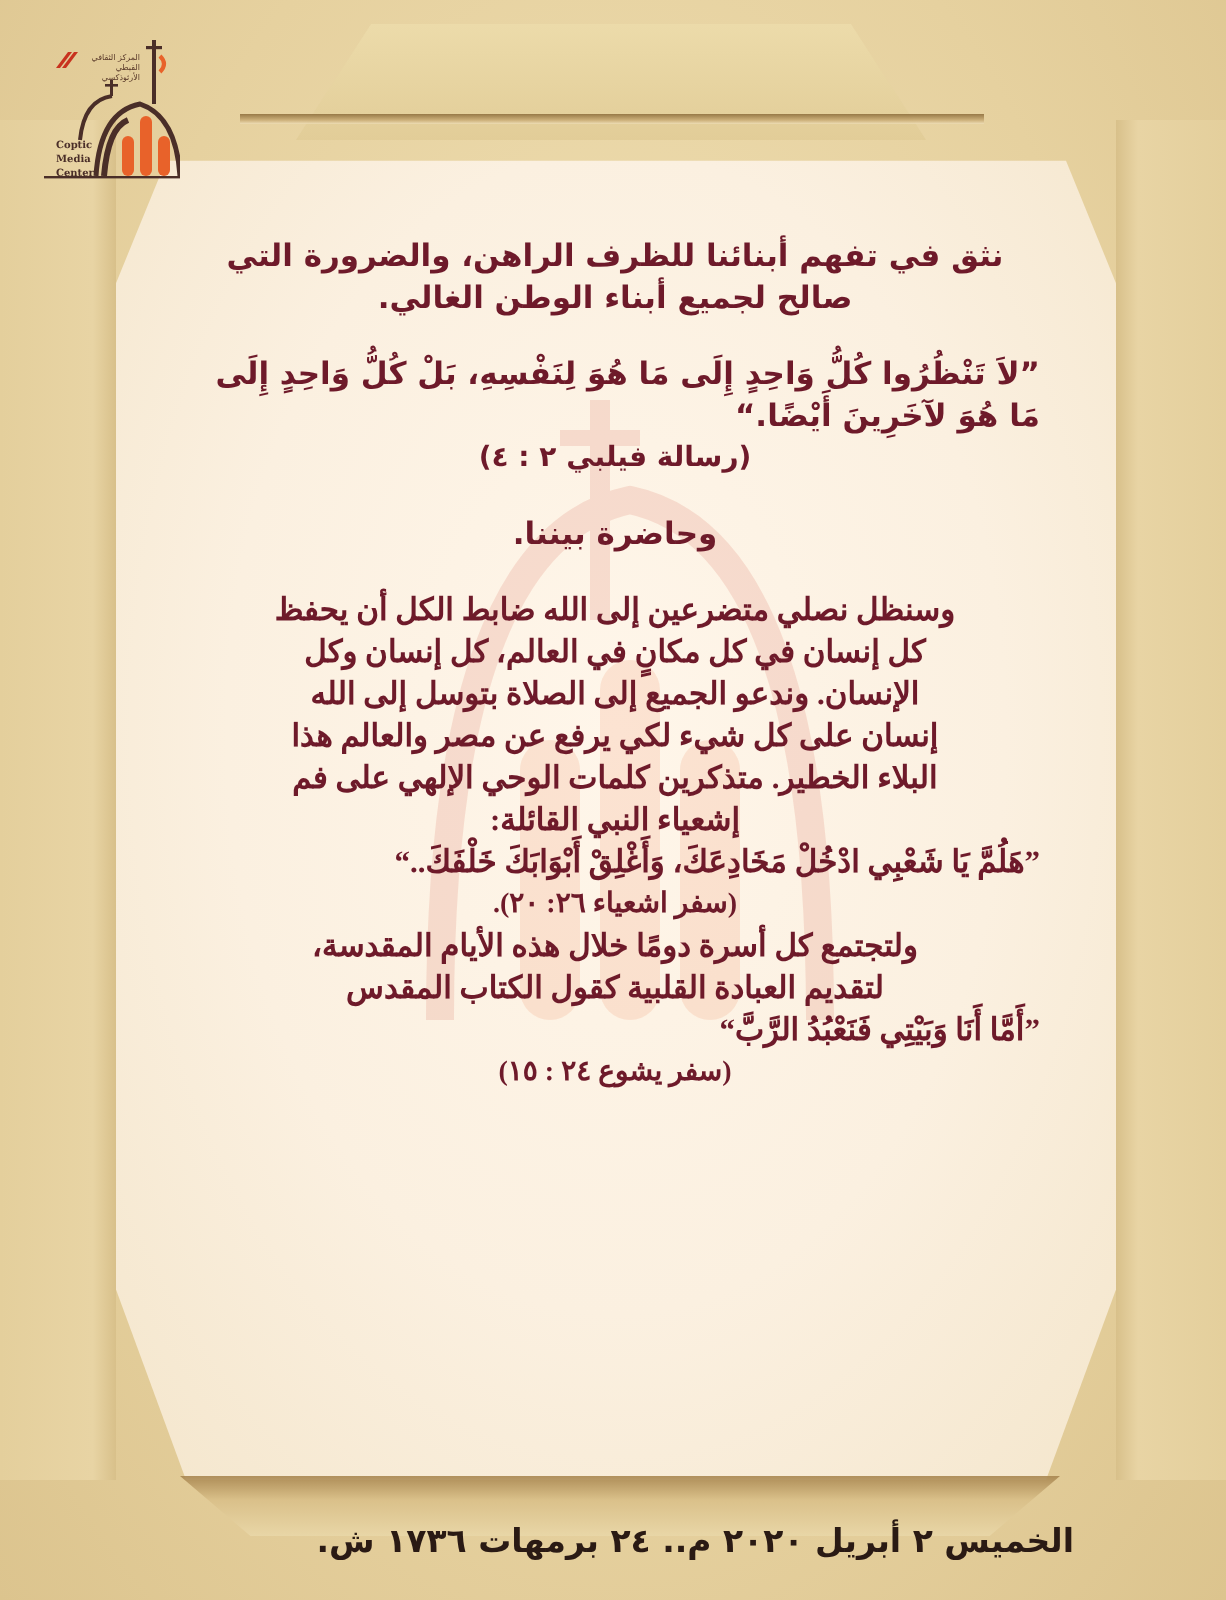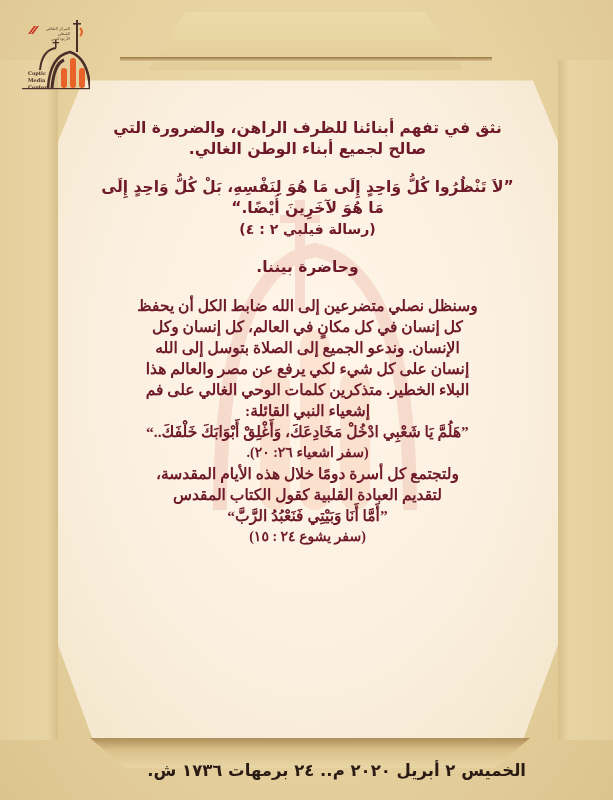--- a/index.html
+++ b/index.html
@@ -74,24 +74,24 @@
       direction: rtl; text-align: center;
       color: #6e1a2a;
       font-family: "DejaVu Sans", sans-serif;
       font-weight: bold;
       font-size: 15.5px;
       line-height: 21px;
     }
     .para { margin-bottom: 17px; }
     .para.tight { margin-bottom: 0; font-family: Liberation Serif, serif; }
     .line { display: block; white-space: nowrap; }
-    .quote { font-weight: bold; }
+    .quote { font-weight: bold; text-align: right; }
     .ref { font-size: 14px; }
     .footer {
-      position: absolute; left: 96px; top: 756px; width: 430px;
+      position: absolute; left: 107px; top: 756px; width: 430px;
       direction: rtl; text-align: right;
       color: #2a1a14;
       font-family: "DejaVu Sans", sans-serif;
       font-weight: bold;
       font-size: 16.5px;
       line-height: 30px;
     }
   </style>
 </head>
 <body>
@@ -158,21 +158,21 @@
     <span class="line ref">(رسالة فيلبي ٢ : ٤)</span>
   </div>
   <div class="para">
     <span class="line">وحاضرة بيننا.</span>
   </div>
   <div class="para tight">
     <span class="line">وسنظل نصلي متضرعين إلى الله ضابط الكل أن يحفظ</span>
     <span class="line">كل إنسان في كل مكانٍ في العالم، كل إنسان وكل</span>
     <span class="line">الإنسان. وندعو الجميع إلى الصلاة بتوسل إلى الله</span>
     <span class="line">إنسان على كل شيء لكي يرفع عن مصر والعالم هذا</span>
-    <span class="line">البلاء الخطير. متذكرين كلمات الوحي الغالي على فم</span>
+    <span class="line">البلاء الخطير. متذكرين كلمات الوحي الإلهي على فم</span>
     <span class="line">إشعياء النبي القائلة:</span>
     <span class="line quote">”هَلُمَّ يَا شَعْبِي ادْخُلْ مَخَادِعَكَ، وَأَغْلِقْ أَبْوَابَكَ خَلْفَكَ..“</span>
     <span class="line ref">(سفر اشعياء ٢٦: ٢٠).</span>
     <span class="line">ولتجتمع كل أسرة دومًا خلال هذه الأيام المقدسة،</span>
     <span class="line">لتقديم العبادة القلبية كقول الكتاب المقدس</span>
     <span class="line quote">”أَمَّا أَنَا وَبَيْتِي فَنَعْبُدُ الرَّبَّ“</span>
     <span class="line ref">(سفر يشوع ٢٤ : ١٥)</span>
   </div>
 </div>
 

